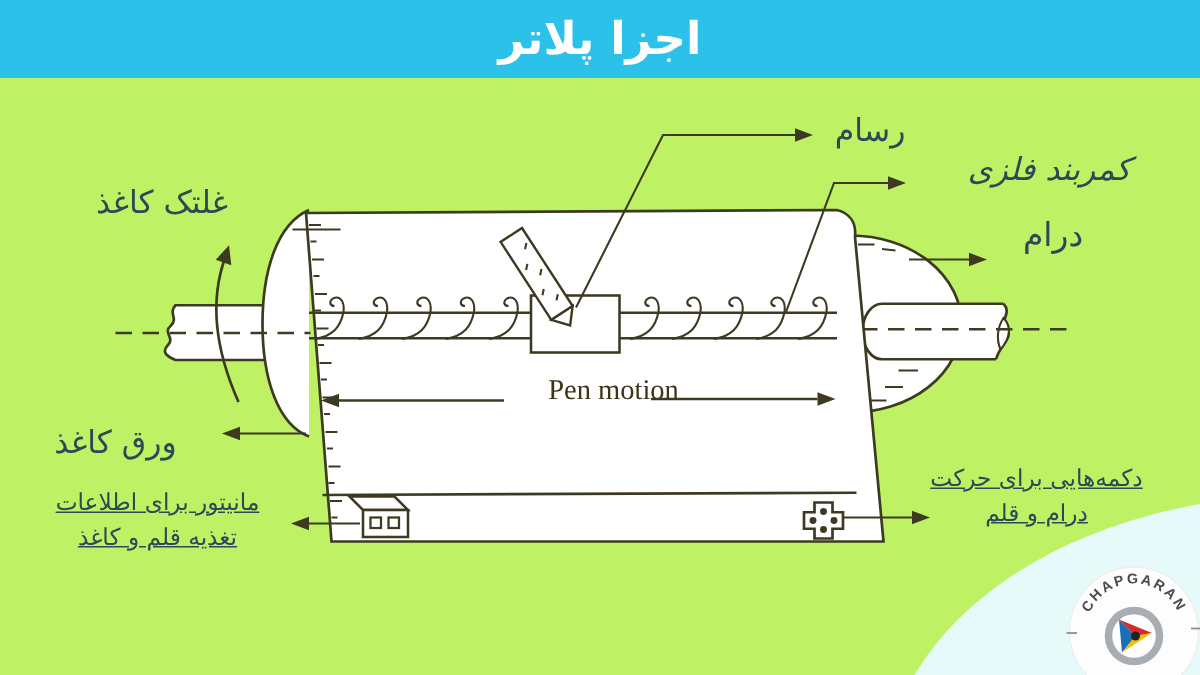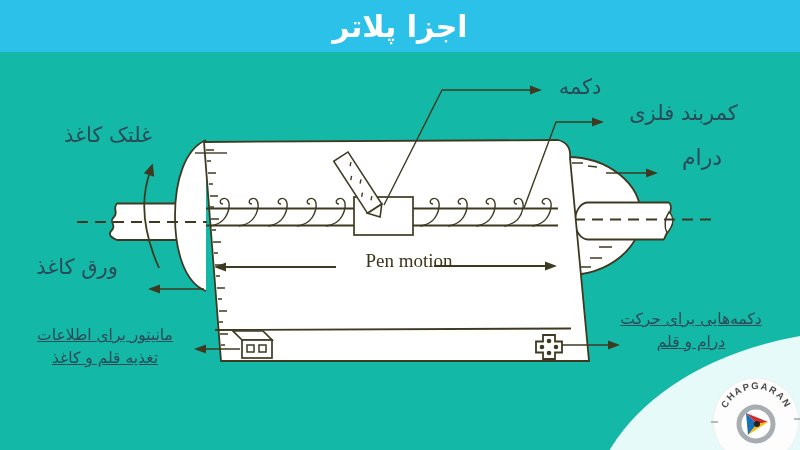--- a/index.html
+++ b/index.html
@@ -1,18 +1,18 @@
 <!DOCTYPE html>
 <html lang="fa"><head>
 <meta charset="utf-8">
 <style>
   html,body{margin:0;padding:0;}
   #stage{
     position:relative;width:800px;height:450px;overflow:hidden;
-    background:#14b8a6;
+    background:#bef264;
     font-family:"DejaVu Sans",sans-serif;
   }
   #header{
     position:absolute;left:0;top:0;width:800px;height:52px;
     background:#2cc1e9;display:flex;align-items:center;justify-content:center;
   }
   #header .title{
     color:#ffffff;font-size:30px;font-weight:bold;direction:rtl;
     letter-spacing:0.5px;
   }
@@ -184,27 +184,27 @@
       <line x1="711" y1="422" x2="718" y2="422" stroke="#8a8f94" stroke-width="1.2"></line>
       <line x1="794" y1="419" x2="801" y2="419" stroke="#8a8f94" stroke-width="1.2"></line>
       <text font-family="DejaVu Sans, sans-serif" font-size="4.5" fill="#8a8f94">
         <textPath href="#arcBottom" startOffset="50%" text-anchor="middle">چاپ و تبلیغات چاپگران</textPath>
       </text>
     </g>
   </svg>
 
   <div class="diag-label" style="left:38px;top:122px;width:140px;">غلتک کاغذ</div>
 
-  <div class="diag-label" style="left:533px;top:74px;width:94px;">دکمه</div>
-
-  <div class="diag-label" style="left:606px;top:100px;width:155px;">کمربند فلزی</div>
+  <div class="diag-label" style="left:533px;top:74px;width:94px;">رسام</div>
+
+  <div class="diag-label" style="left:622px;top:100px;width:155px;font-style:italic;">کمربند فلزی</div>
 
   <div class="diag-label" style="left:652px;top:145px;width:100px;font-size:22px;">درام</div>
 
-  <div class="diag-label" style="left:18px;top:254px;width:118px;text-align:center;">ورق کاغذ</div>
+  <div class="diag-label" style="left:18px;top:282px;width:118px;text-align:center;">ورق کاغذ</div>
 
   <div class="diag-label small" style="left:10px;top:324px;width:190px;">
     <div>مانیتور برای اطلاعات</div>
     <div>تغذیه قلم و کاغذ</div>
   </div>
 
   <div class="diag-label small" style="left:596px;top:308px;width:190px;">
     <div>دکمه‌هایی برای حرکت</div>
     <div>درام و قلم</div>
   </div>

